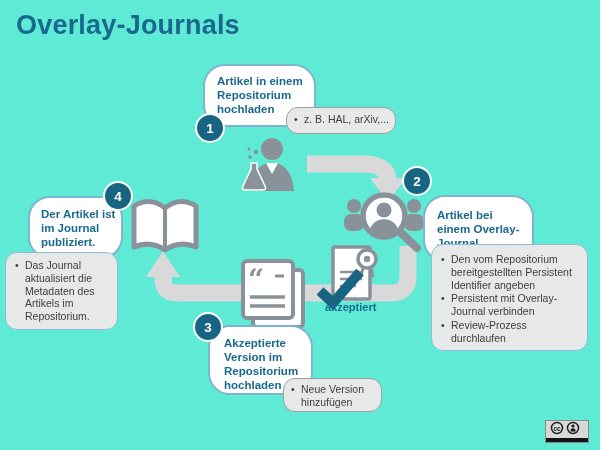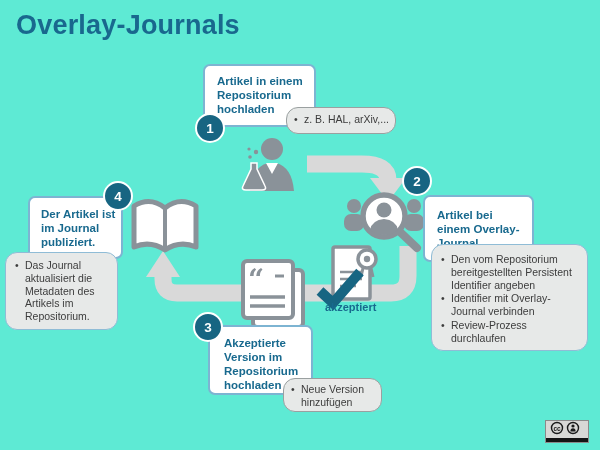--- a/index.html
+++ b/index.html
@@ -14,21 +14,21 @@
     left:16px; top:10px; font-size:27px; font-weight:bold;
     color:#19688e; letter-spacing:0.2px;
   }
 
   
   #arrow-layer { left:0; top:0; z-index:1; }
   #icon-layer  { left:0; top:0; z-index:2; }
 
   
   .step-box {
-    background:#ffffff; border:2px solid #7db4d2; border-radius:7px;
+    background:#ffffff; border:2px solid #7db4d2; border-radius:22px;
     color:#18698e; font-weight:bold; font-size:11.5px; line-height:1.22;
     z-index:3; box-sizing:border-box;
   }
   #step1-box { left:203px; top:64px;  width:113px; height:63px; padding:8px 4px 4px 12px; }
   #step2-box { left:423px; top:195px; width:111px; height:67px; padding:11px 4px 4px 12px; }
   #step3-box { left:208px; top:325px; width:105px; height:70px; padding:9px 2px 4px 14px; }
   #step4-box { left:28px;  top:196px; width:95px;  height:63px; padding:9px 2px 4px 11px; }
 
   
   .note-box {
@@ -163,21 +163,21 @@
   <div class="abs num-circle" id="circle1">
     <span>1</span>
   </div>
 
   <div class="abs step-box" id="step2-box">
     <span>Artikel bei einem Overlay-Journal einreichen</span>
   </div>
   <div class="abs note-box note-border-blue" id="note2-box">
     <ul>
       <li>Den vom Repositorium bereitgestellten Persistent Identifier angeben</li>
-      <li>Identifier mit Overlay-Journal verbinden</li>
+      <li>Persistent mit Overlay-Journal verbinden</li>
       <li>Review-Prozess durchlaufen</li>
     </ul>
   </div>
   <div class="abs num-circle" id="circle2">
     <span>2</span>
   </div>
 
   <div class="abs step-box" id="step3-box">
     <span>Akzeptierte Version im Repositorium hochladen</span>
   </div>

